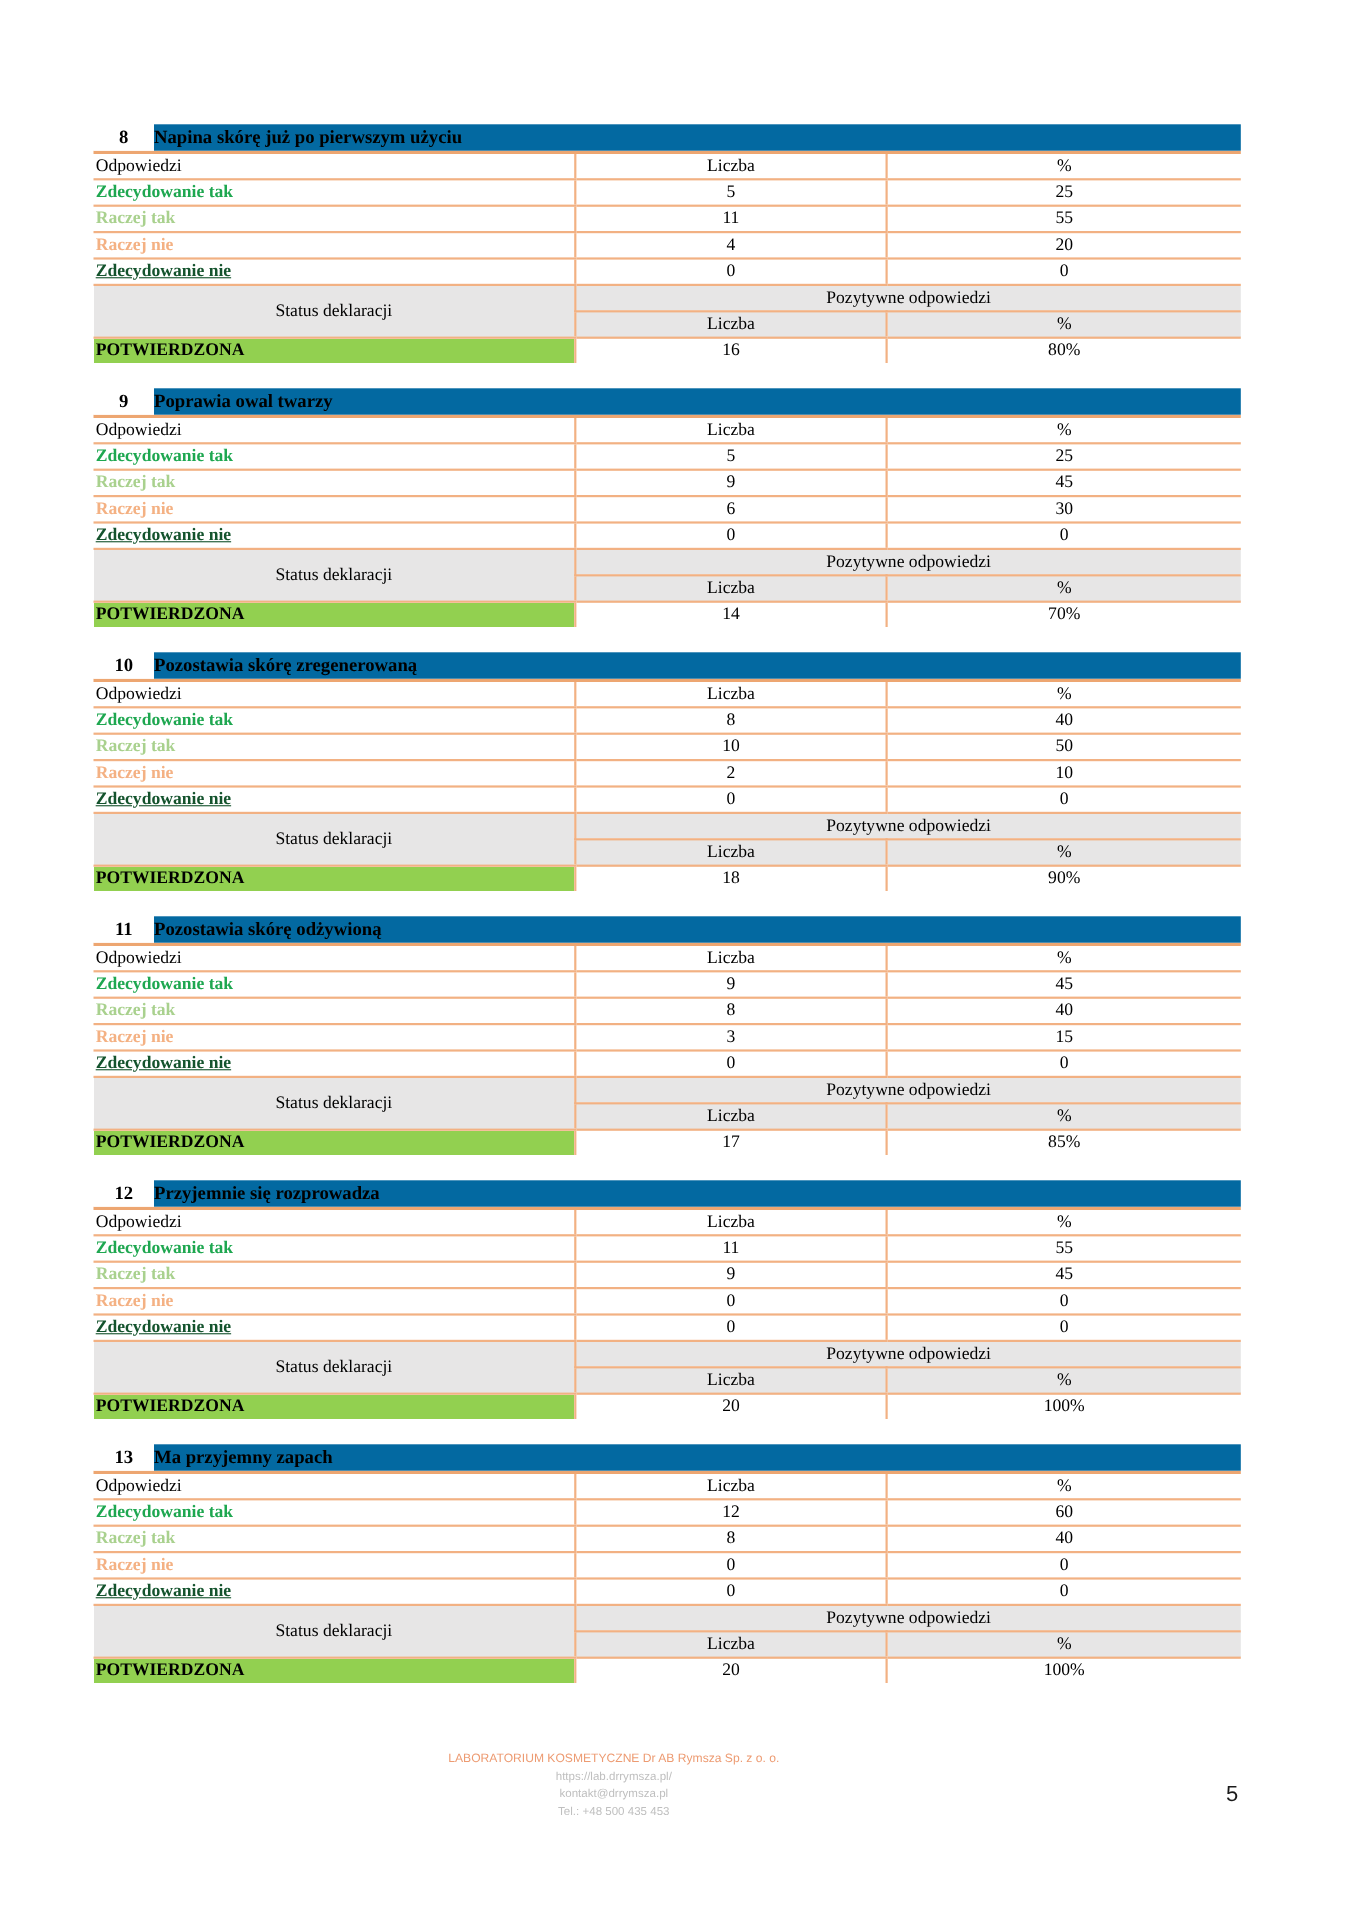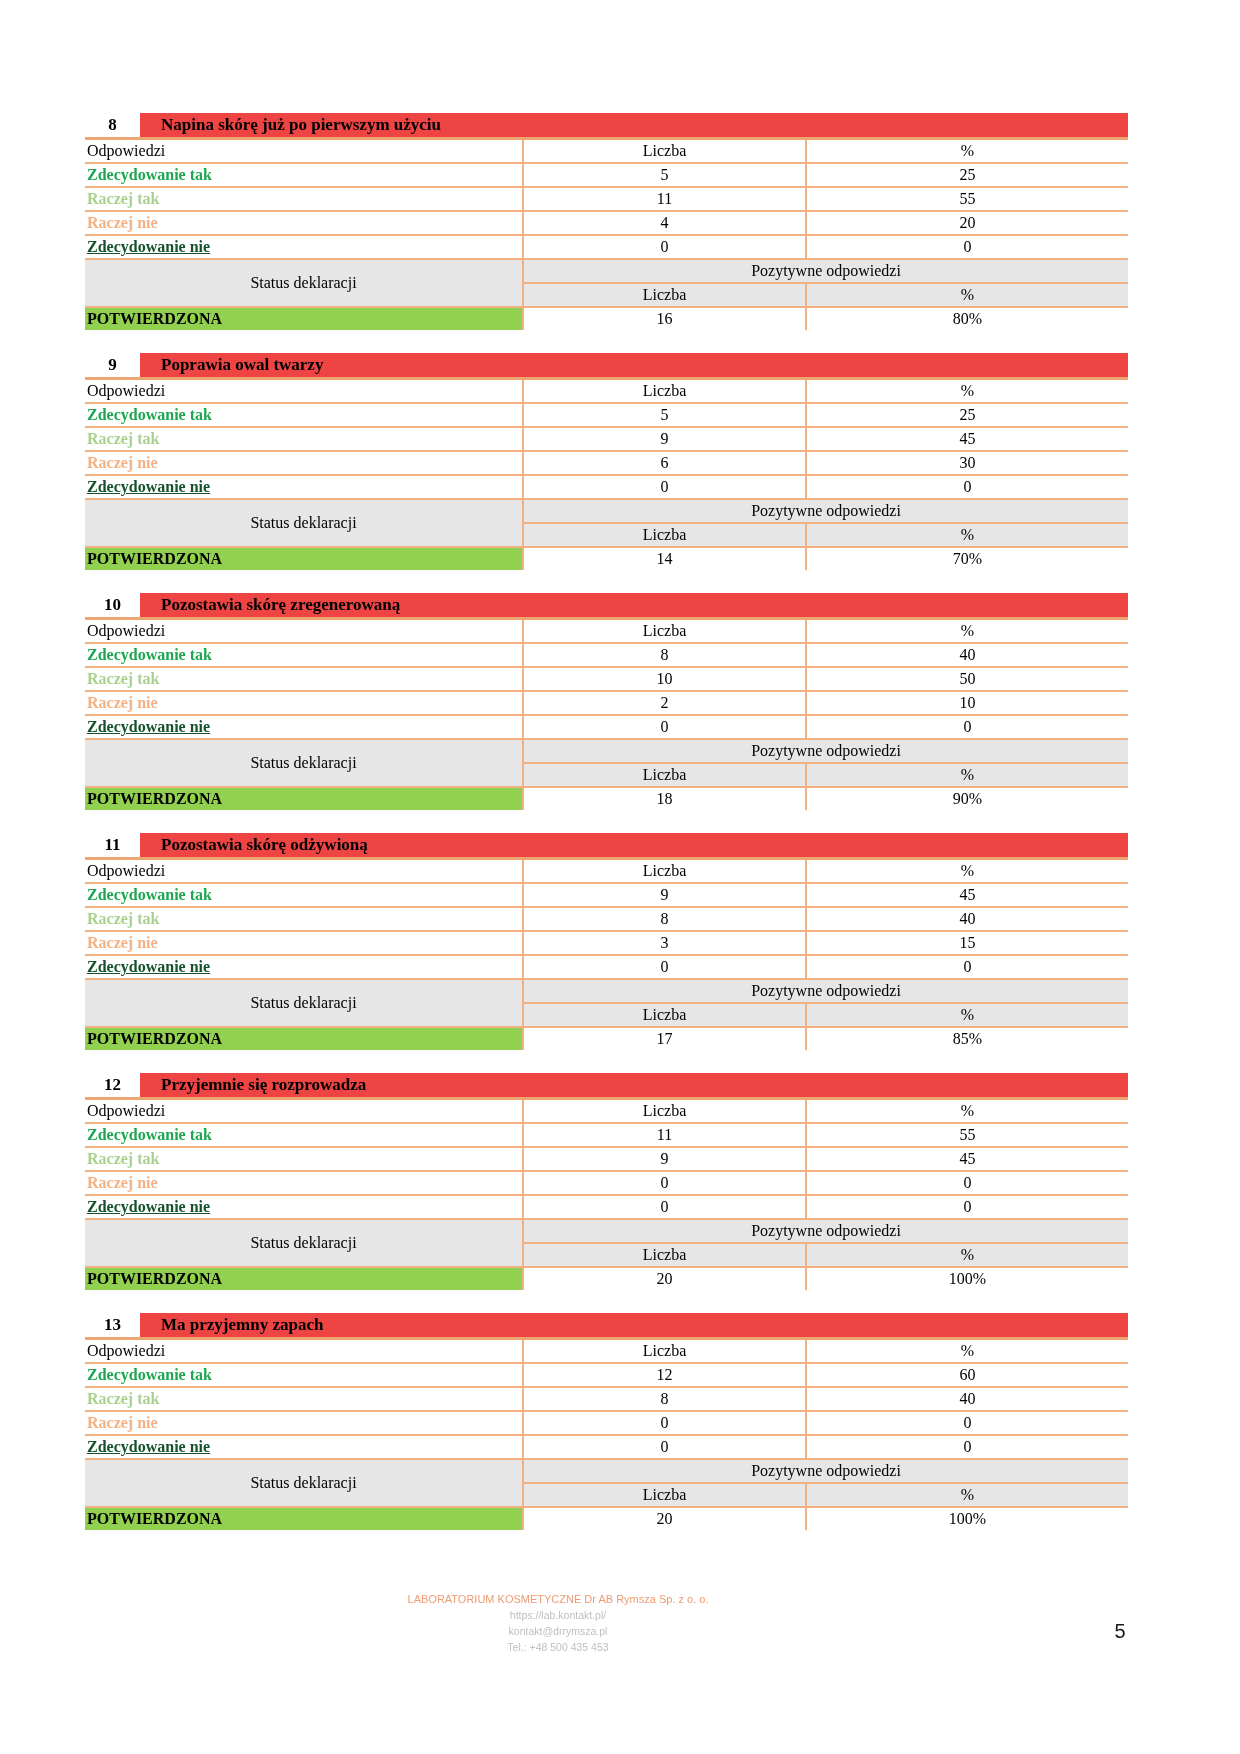--- a/index.html
+++ b/index.html
@@ -10,21 +10,21 @@
   #content{position:absolute;left:85px;top:113px;}
 
   .qtable{width:1043px;margin-bottom:23px;}
 
   .title-row{
     display:flex;height:24px;align-items:stretch;
     border-bottom:3px solid #eda671;
     font-weight:bold;font-size:17px;
   }
   .title-row .num{width:55px;display:flex;align-items:center;justify-content:center;background:#ffffff;}
-  .title-row .ttl{flex:1;background:#ef4444;display:flex;align-items:center;padding-left:21px;}
+  .title-row .ttl{flex:1;background:#0369a1;display:flex;align-items:center;}
 
   table.survey{border-collapse:collapse;table-layout:fixed;width:1043px;}
   table.survey td{
     height:22px;padding:0 2px;font-size:16px;line-height:22px;
     border-bottom:2px solid #f2b183;overflow:hidden;white-space:nowrap;
   }
   td.left{text-align:left;padding-left:3px;}
   td.c{text-align:center;}
   td.v{border-left:2px solid #f2b183;}
   td.b{font-weight:normal;}
@@ -374,18 +374,18 @@
           <td class="c v">20</td>
           <td class="c v">100%</td>
         </tr>
       </tbody>
     </table>
   </div>
 </div>
 
 <div id="footer">
   <div class="f-org">LABORATORIUM KOSMETYCZNE Dr AB Rymsza Sp. z o. o.</div>
-  <div class="f-sub">https://lab.kontakt.pl/</div>
+  <div class="f-sub">https://lab.drrymsza.pl/</div>
   <div class="f-sub">kontakt@drrymsza.pl</div>
   <div class="f-sub">Tel.: +48 500 435 453</div>
 </div>
 
 <div id="page-number">5</div>
 
 </body></html>

